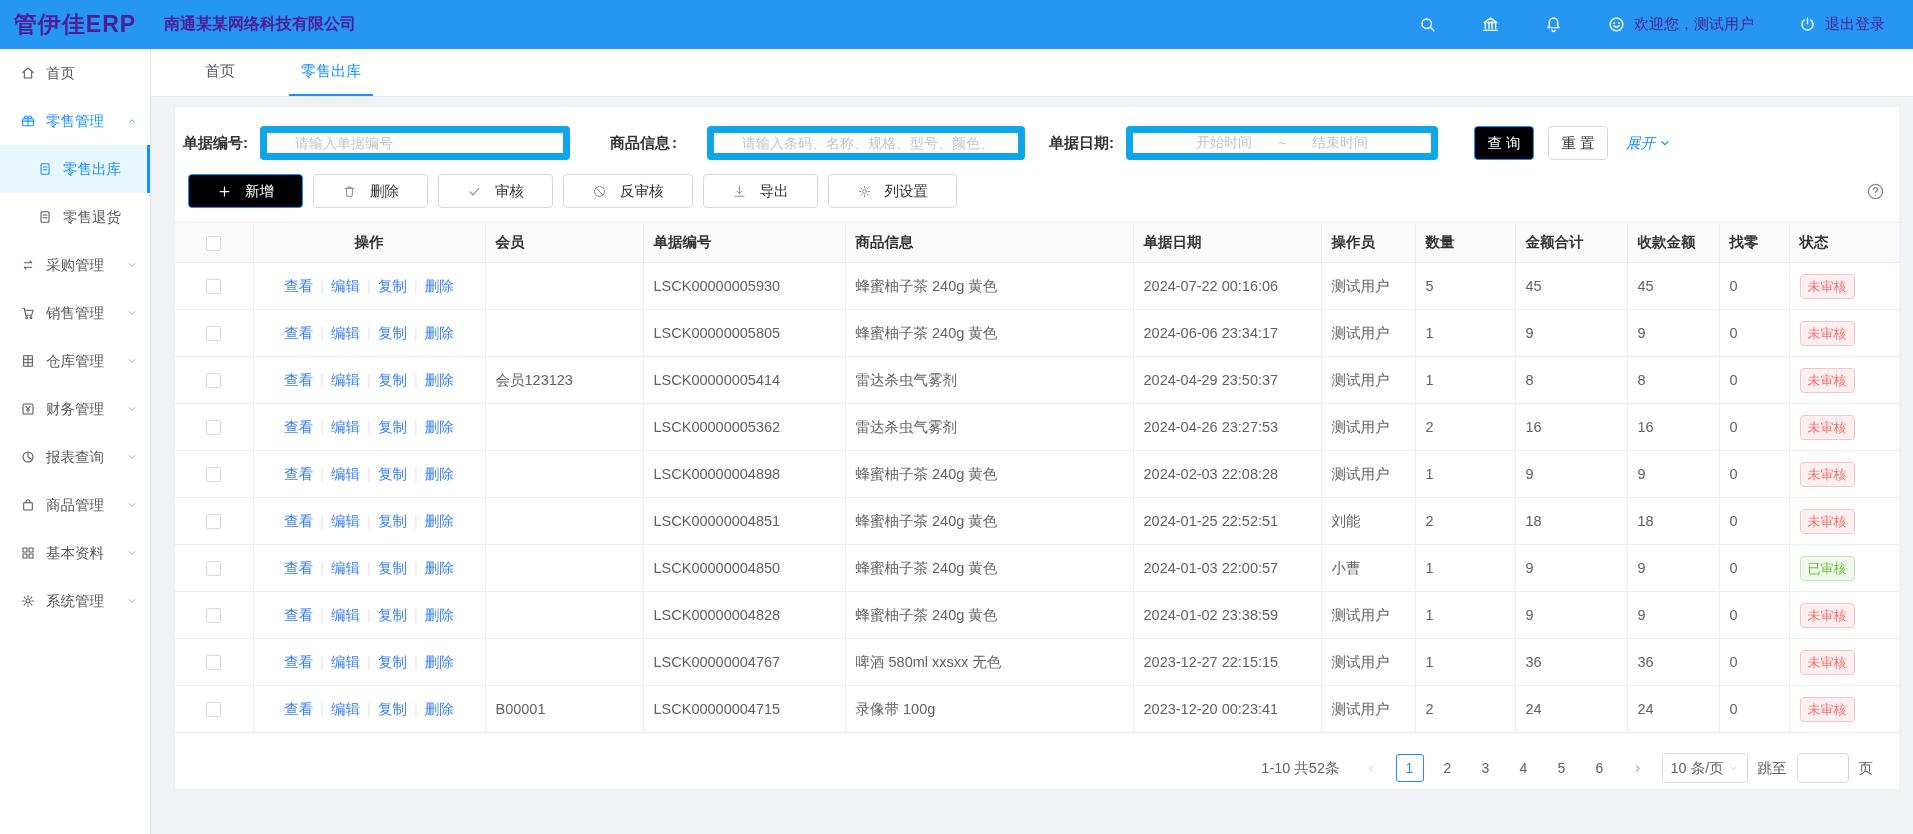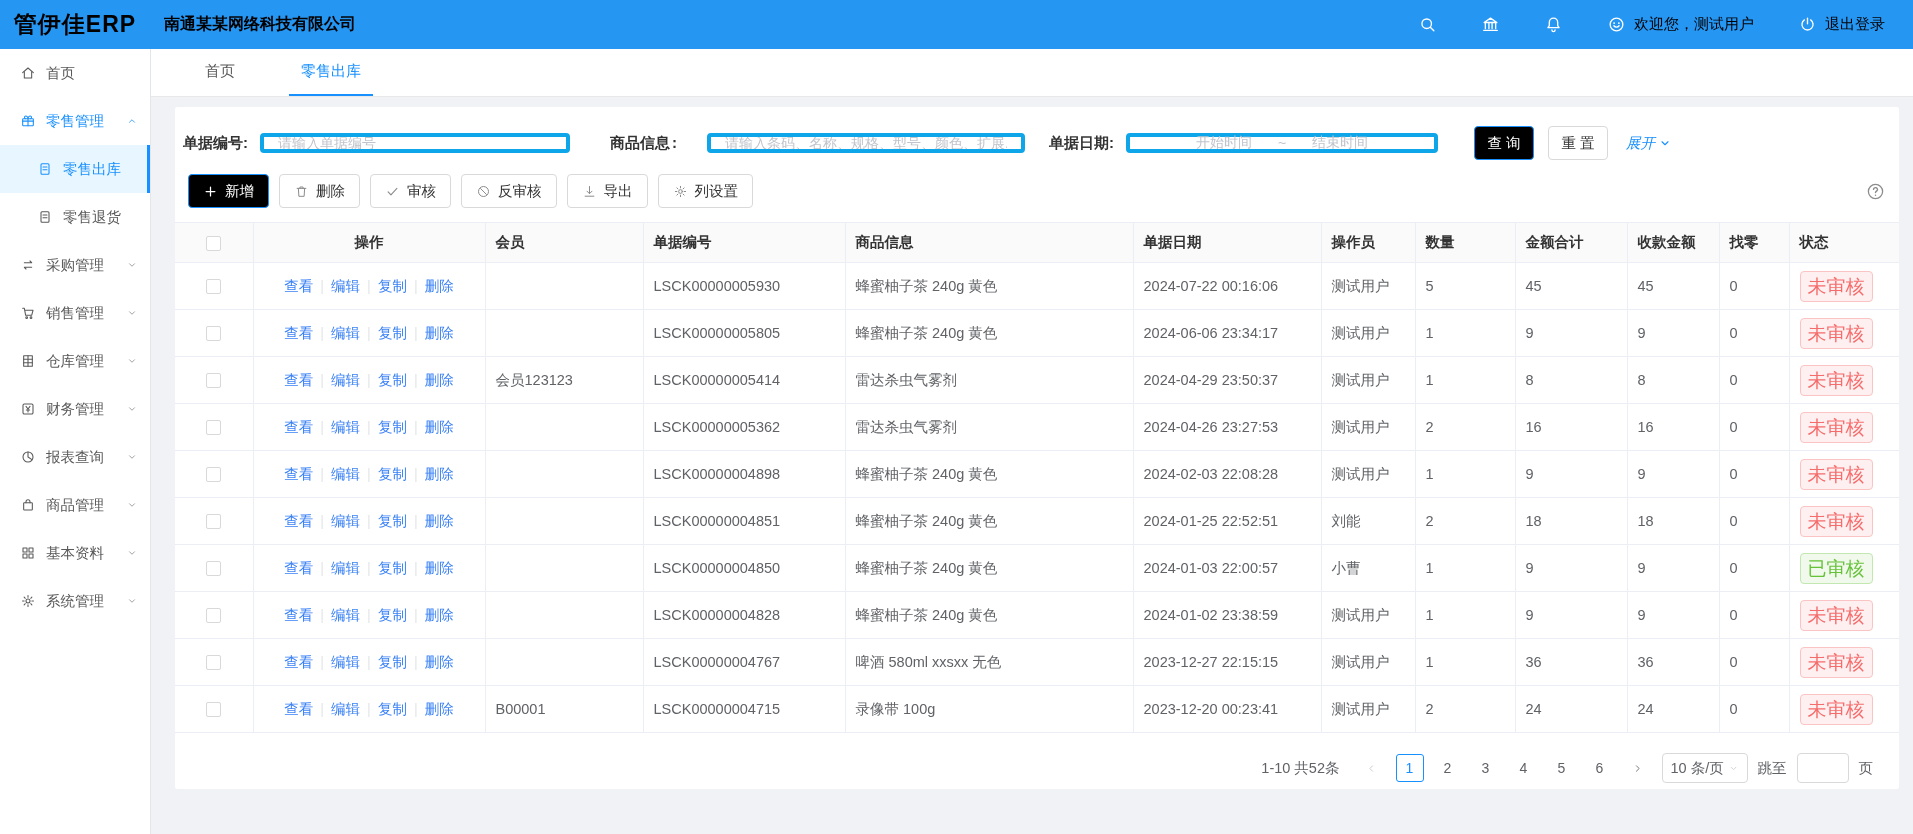--- a/index.html
+++ b/index.html
@@ -1,21 +1,21 @@
 <!DOCTYPE html>
 <html><head>
 <meta charset="utf-8">
 <style>
   * { margin:0; padding:0; box-sizing:border-box; }
   html,body { width:1913px; height:834px; overflow:hidden;
     font-family:"Liberation Sans","DejaVu Sans",sans-serif; background:#f0f2f5; }
   svg { display:block; }
 
   
-  .topbar { height:49px; background:#2696f3; display:flex; align-items:center; color:#000000; }
+  .topbar { height:49px; background:#2696f3; display:flex; align-items:center; color:#4c1d95; }
   .logo { width:150px; text-align:center; font-size:23px; font-weight:bold; letter-spacing:1px; }
   .company { font-size:16px; font-weight:600; margin-left:14px; }
   .top-right { margin-left:auto; display:flex; align-items:center; gap:44px; padding-right:28px; font-size:15px; }
   .top-ic svg { width:19px; height:19px; stroke:#fff; }
   .top-link { display:flex; align-items:center; gap:8px; cursor:pointer; white-space:nowrap; }
 
   
   .layout { display:flex; height:785px; }
   .sidebar { width:151px; background:#fff; border-right:1px solid #e4e7ea; padding-top:0; }
   .side-item { height:48px; display:flex; align-items:center; padding:0 12px 0 20px; color:#595959; font-size:14.5px; cursor:pointer; }
@@ -34,56 +34,56 @@
   .tab { display:flex; align-items:center; font-size:15px; color:#595959; padding:0 12px; cursor:pointer; border-bottom:2px solid transparent; }
   .tab.active { color:#1890ff; border-bottom-color:#1890ff; }
 
   
   .content { flex:1; padding:10px 14px 0 24px; }
   .card { background:#fff; height:682px; border-radius:2px; position:relative; }
 
   
   .search-row { display:flex; align-items:center; padding:19px 10px 14px 8px; }
   .f-label { font-size:15px; font-weight:600; color:#333; white-space:nowrap; }
-  .inp { height:20px; border:4px solid #0ea5e9; border-radius:4px; background:#fff; display:flex; align-items:center; padding:0 14px; font-size:14px; color:#333; }
+  .inp { height:34px; border:7px solid #0ea5e9; border-radius:4px; background:#fff; display:flex; align-items:center; padding:0 28px; font-size:14px; color:#333; }
   .inp::placeholder { color:#c0c4cc; }
   input.inp { outline:none; }
   .bill-inp { width:310px; margin-left:12px; }
   .goods-inp { width:318px; margin-left:28px; }
   .date-inp { width:312px; margin-left:12px; justify-content:center; gap:26px; color:#c0c4cc; }
   .goods-lb { margin-left:40px;font-family:Liberation Mono, monospace; }
   .date-lb { margin-left:24px; }
   .btn { height:34px; border-radius:4px; border:1px solid #d9d9d9; background:#fff; font-size:14.5px; color:#333; display:inline-flex; align-items:center; justify-content:center; cursor:pointer; white-space:nowrap; }
   .btn-primary { background:#000000; border-color:#1890ff; color:#fff; }
   .query-btn { width:60px; margin-left:36px; }
   .reset-btn { width:60px; margin-left:14px; }
   .expand-link { margin-left:18px; color:#1890ff; font-size:14.5px; display:flex; align-items:center; gap:4px; cursor:pointer;font-style:italic; }
   .expand-link svg { width:12px; height:12px; }
 
   
   .toolbar-row { display:flex; align-items:center; gap:10px; padding:0 14px 14px 13px; }
-  .tbtn { padding:0 14px; gap:7px; }
+  .tbtn { padding:0 28px; gap:13px; }
   .tbtn svg { width:15px; height:15px; }
   .tbtn .bic { color:#8c8c8c; }
   .tbtn.btn-primary .bic { color:#fff; }
   .help-circle { margin-left:auto; color:#8c8c8c; cursor:pointer; }
   .help-circle svg { width:19px; height:19px; }
 
   
   table { width:100%; border-collapse:collapse; table-layout:fixed; font-size:14.5px; color:#606266; }
   th,td { border:1px solid #ebeef5; padding:0 10px; text-align:left; overflow:hidden; white-space:nowrap; }
   th { height:40px; background:#fafafa; color:#333; font-weight:600; }
   td { height:47px; }
   th:first-child, td:first-child { border-left:none; text-align:center; }
   th:last-child, td:last-child { border-right:none; }
   th.c, td.c { text-align:center; }
   .cb { display:inline-block; width:15px; height:15px; border:1px solid #d9d9d9; border-radius:2px; background:#fff; vertical-align:middle; cursor:pointer; }
   td.actions a { color:#3b82f6; text-decoration:none; cursor:pointer; }
   .sep { color:#e3e6ea; margin:0 7px; }
-  .badge { display:inline-block; font-size:19px; line-height:1; padding:5px 7px; border-radius:4px; }
+  .badge { display:inline-block; font-size:13px; line-height:1; padding:5px 7px; border-radius:4px; }
   .badge.red { color:#f56c6c; background:#fef0f0; border:1px solid #fbc4c4; }
   .badge.green { color:#67c23a; background:#f0f9eb; border:1px solid #c2e7b0; }
 
   
   .pagination { display:flex; align-items:center; justify-content:flex-end; gap:10px; padding:20px 26px 0 0; font-size:14.5px; color:#606266; }
   .pg-summary { margin-right:8px; }
   .pg-btn { min-width:28px; height:28px; display:inline-flex; align-items:center; justify-content:center; border:1px solid transparent; border-radius:3px; background:transparent; color:#606266; font-size:14px; cursor:pointer; }
   .pg-btn svg { width:13px; height:13px; }
   .pg-prev { color:#c0c4cc; }
   .pg-page.current { border-color:#1890ff; color:#1890ff; background:#fff; }

